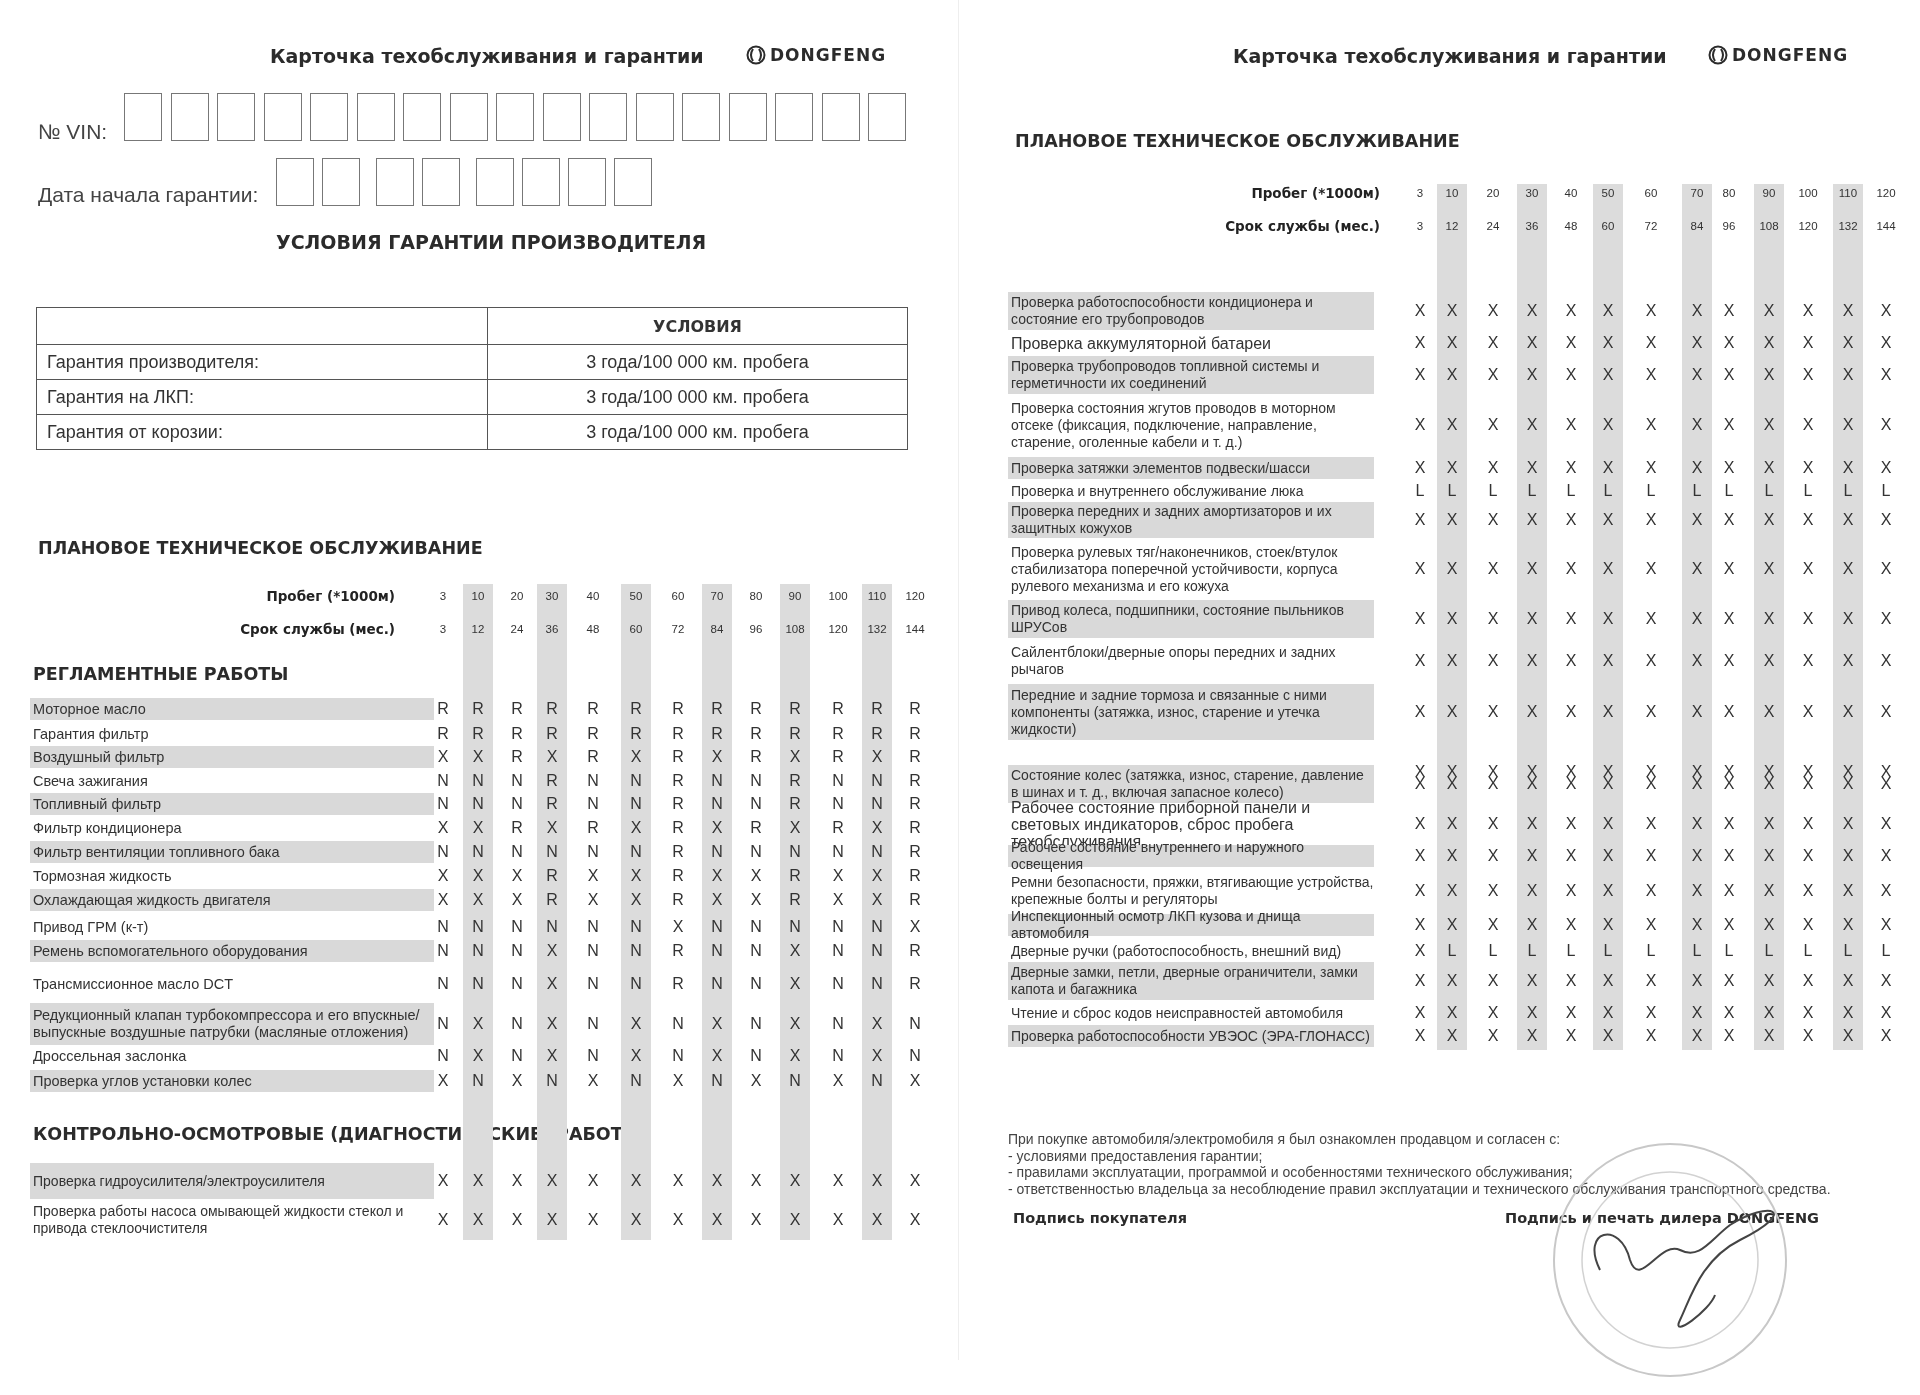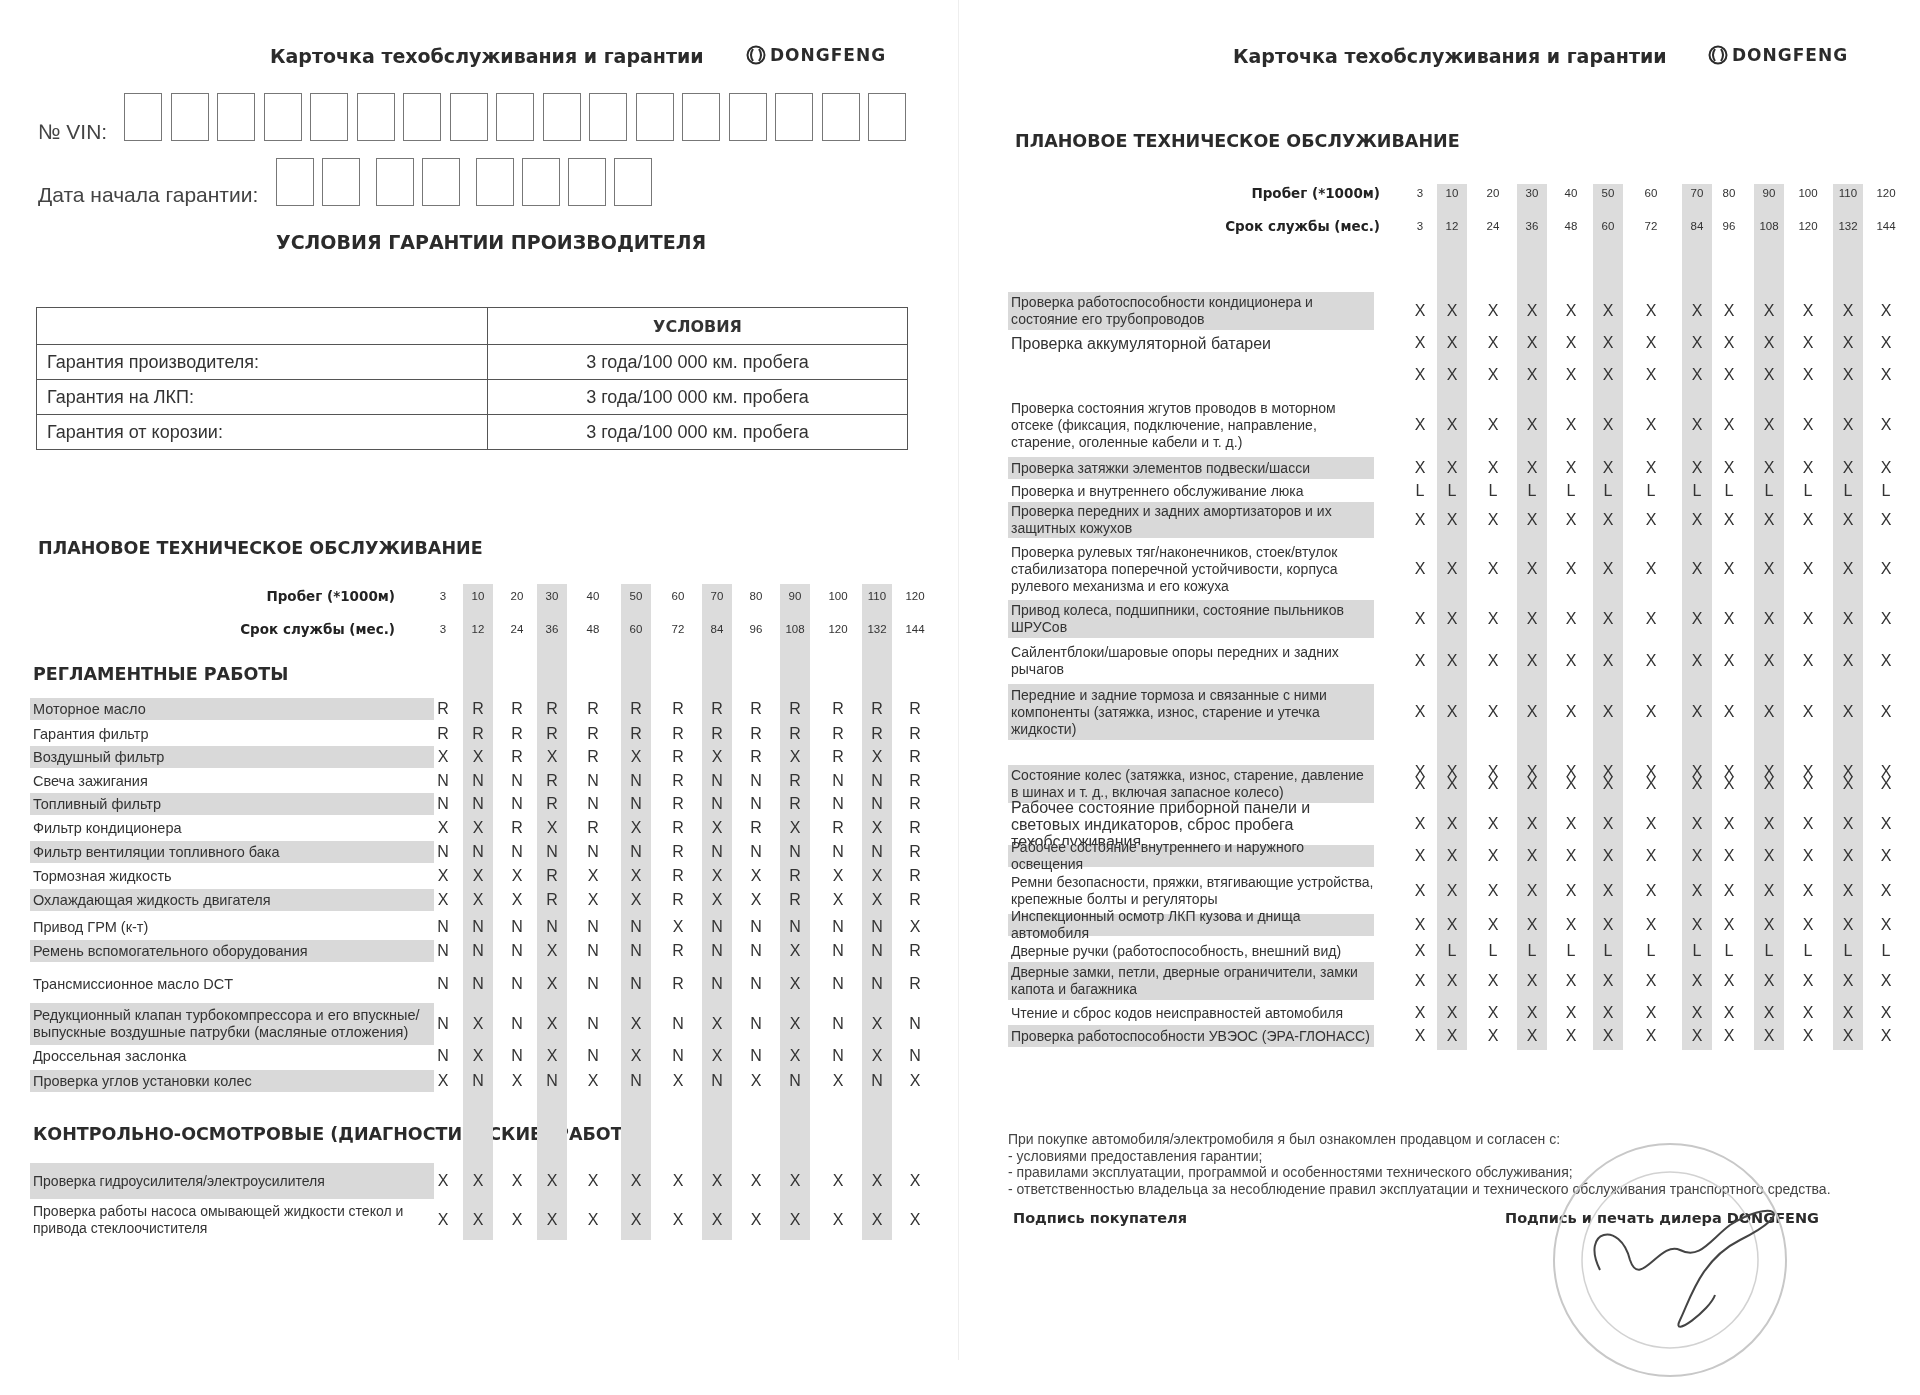--- a/index.html
+++ b/index.html
@@ -489,20 +489,21 @@
         <div class="cell" style="left: 600px;">X</div>
         <div class="cell" style="left: 643px;">X</div>
         <div class="cell" style="left: 689px;">X</div>
         <div class="cell" style="left: 721px;">X</div>
         <div class="cell" style="left: 761px;">X</div>
         <div class="cell" style="left: 800px;">X</div>
         <div class="cell" style="left: 840px;">X</div>
         <div class="cell" style="left: 878px;">X</div>
       </div>
       <div class="row" style="left: 48px; top: 356px; height: 38px; width: 893px;">
+        <div class="lbl shade" style="width: 366px; font-size: 14px;">Проверка трубопроводов топливной системы и герметичности их соединений</div>
         <div class="cell" style="left: 412px;">X</div>
         <div class="cell" style="left: 444px;">X</div>
         <div class="cell" style="left: 485px;">X</div>
         <div class="cell" style="left: 524px;">X</div>
         <div class="cell" style="left: 563px;">X</div>
         <div class="cell" style="left: 600px;">X</div>
         <div class="cell" style="left: 643px;">X</div>
         <div class="cell" style="left: 689px;">X</div>
         <div class="cell" style="left: 721px;">X</div>
         <div class="cell" style="left: 761px;">X</div>
@@ -600,21 +601,21 @@
         <div class="cell" style="left: 600px;">X</div>
         <div class="cell" style="left: 643px;">X</div>
         <div class="cell" style="left: 689px;">X</div>
         <div class="cell" style="left: 721px;">X</div>
         <div class="cell" style="left: 761px;">X</div>
         <div class="cell" style="left: 800px;">X</div>
         <div class="cell" style="left: 840px;">X</div>
         <div class="cell" style="left: 878px;">X</div>
       </div>
       <div class="row" style="left: 48px; top: 642px; height: 38px; width: 893px;">
-        <div class="lbl" style="width: 366px; font-size: 14px;">Сайлентблоки/шаровые опоры передних и задних рычагов</div>
+        <div class="lbl" style="width: 366px; font-size: 14px;">Сайлентблоки/дверные опоры передних и задних рычагов</div>
         <div class="cell" style="left: 412px;">X</div>
         <div class="cell" style="left: 444px;">X</div>
         <div class="cell" style="left: 485px;">X</div>
         <div class="cell" style="left: 524px;">X</div>
         <div class="cell" style="left: 563px;">X</div>
         <div class="cell" style="left: 600px;">X</div>
         <div class="cell" style="left: 643px;">X</div>
         <div class="cell" style="left: 689px;">X</div>
         <div class="cell" style="left: 721px;">X</div>
         <div class="cell" style="left: 761px;">X</div>

